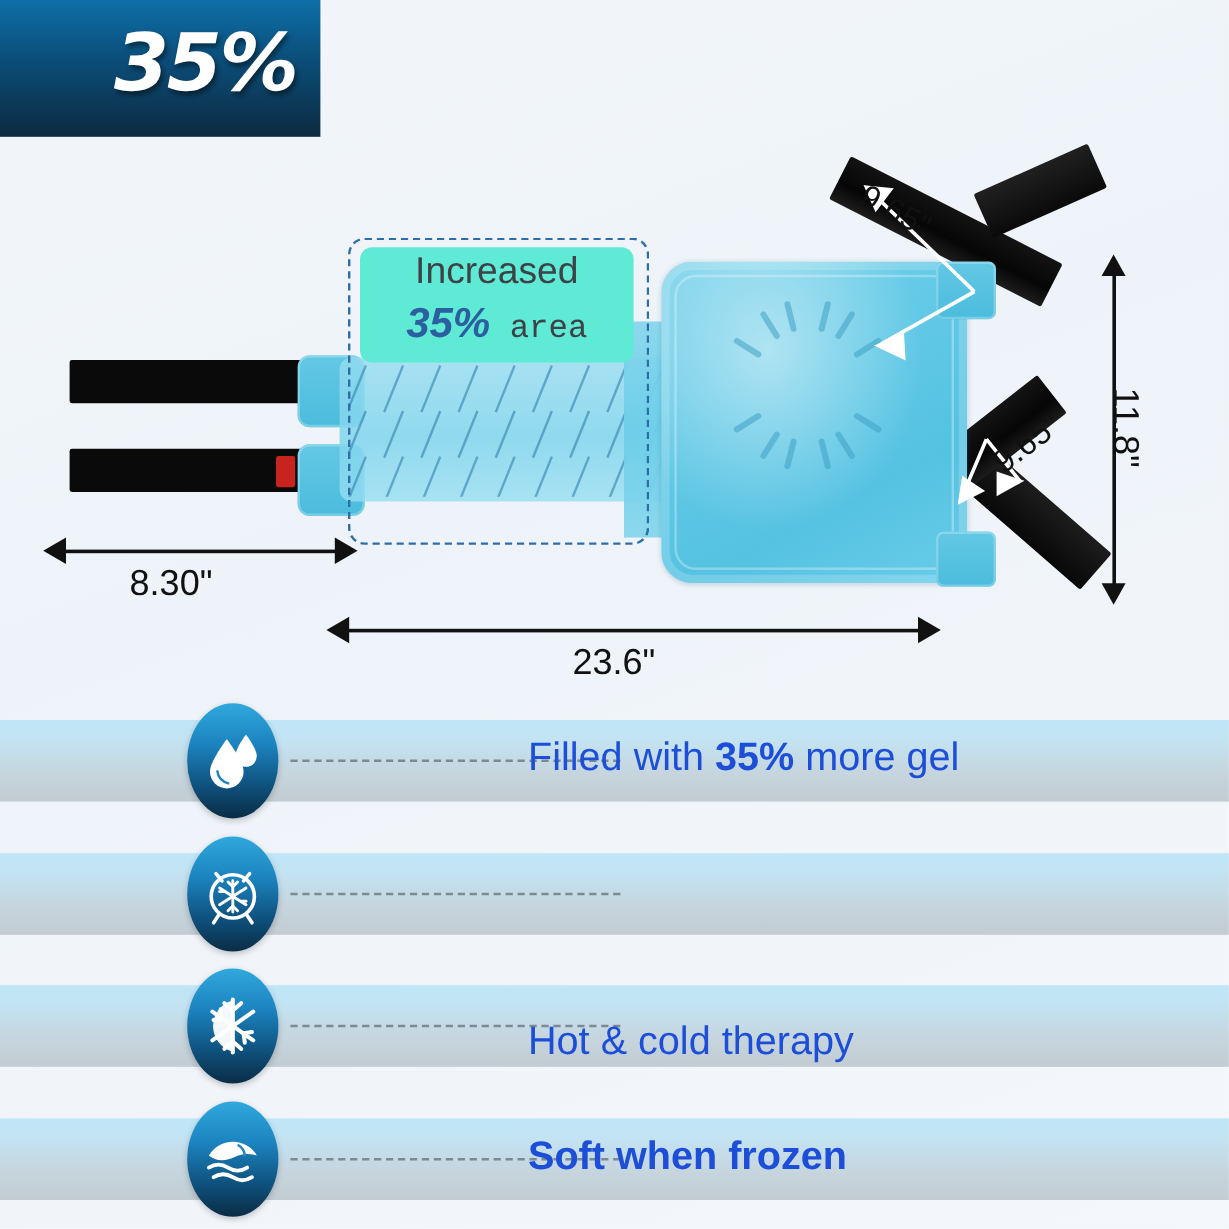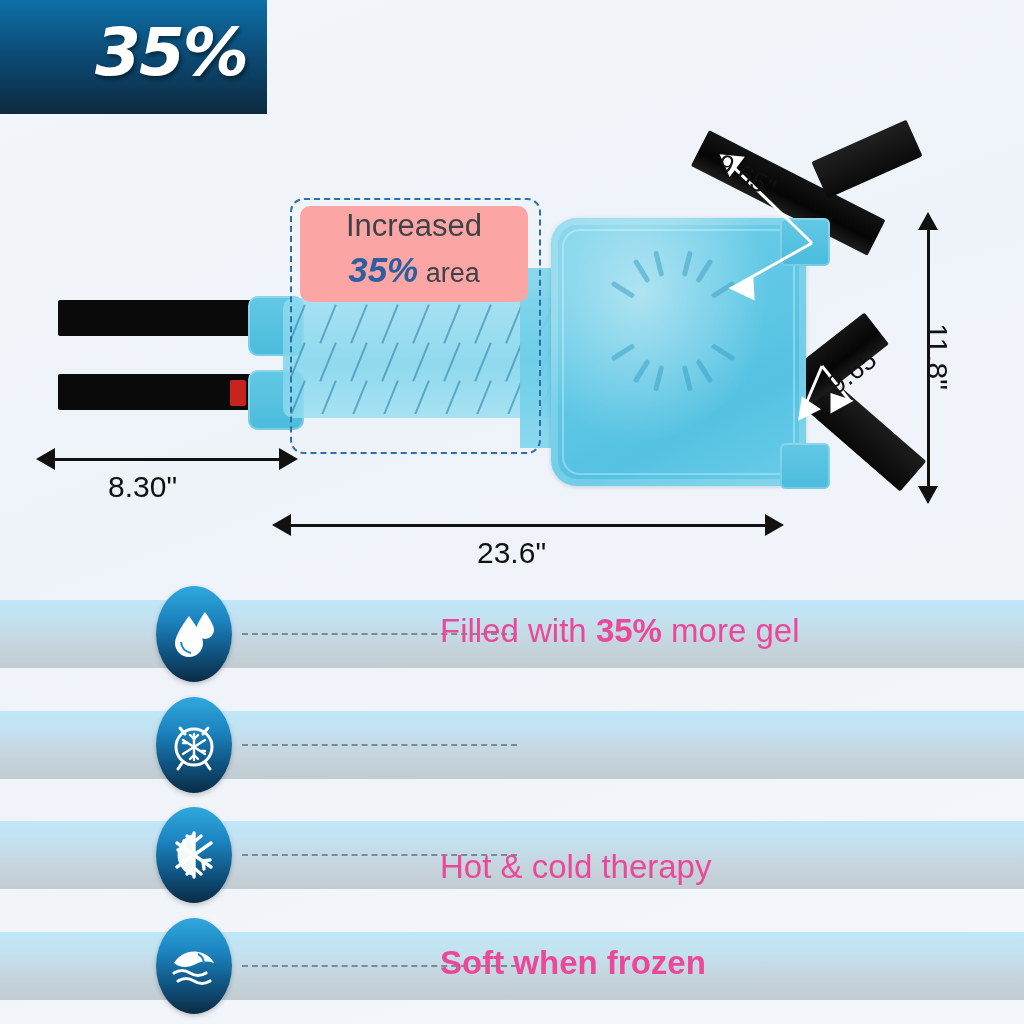--- a/index.html
+++ b/index.html
@@ -109,31 +109,31 @@
     background:linear-gradient(180deg,#1d1d1d 0%,#080808 100%);
   }
 
   
   .dashbox{
     position:absolute;left:290px;top:80px;width:247px;height:252px;
     border:2px dashed #2e6ea8;border-radius:14px;
   }
   .callout{
     position:absolute;left:300px;top:88px;width:228px;height:96px;
-    background:#fca5a5;border-radius:10px;
+    background:#5eead4;border-radius:10px;
   }
   .callout-line1{
     position:absolute;left:0;top:2px;width:228px;text-align:center;
     font-size:31px;color:#3d4248;font-family:"Liberation Sans",sans-serif;
   }
   .callout-line2{
     position:absolute;left:0;top:44px;width:228px;text-align:center;white-space:nowrap;
   }
   .callout-pct{font-size:35px;font-weight:bold;font-style:italic;color:#2b5fa0;font-family:"Liberation Sans",sans-serif;}
-  .callout-area{font-size:27px;color:#3d4248;font-family:Liberation Sans, sans-serif;}
+  .callout-area{font-size:27px;color:#3d4248;font-family:Liberation Mono, monospace;}
 
   
   .dim{position:absolute;}
   .dim-line-h{position:absolute;height:3px;background:#111;}
   .dim-line-v{position:absolute;width:3px;background:#111;}
   .ah{position:absolute;width:0;height:0;border-top:11px solid transparent;border-bottom:11px solid transparent;}
   .ah-left{border-right:19px solid #111;}
   .ah-right{border-left:19px solid #111;}
   .av{position:absolute;width:0;height:0;border-left:10px solid transparent;border-right:10px solid transparent;}
   .av-up{border-bottom:18px solid #111;}
@@ -161,21 +161,21 @@
   .feat-icon{
     position:absolute;width:76px;height:96px;border-radius:50%;
     background:linear-gradient(180deg,#30a8dd 0%,#1c84c0 35%,#0f5380 70%,#0a2c45 100%);
     box-shadow:0 2px 5px rgba(0,0,0,.22);
     display:flex;align-items:center;justify-content:center;
   }
   .feat-dots{
     position:absolute;height:0;border-top:2px dashed #7b8a94;width:280px;
   }
   .feat-text{
-    position:absolute;font-size:33px;color:#ec4899;white-space:nowrap;
+    position:absolute;font-size:33px;color:#1d4ed8;white-space:nowrap;
     font-family:"Liberation Sans",sans-serif;
   }
   .feat-text b{font-weight:bold;}
   svg{display:block;}
 </style>
 </head>
 <body>
 
 <div class="stage">
 

